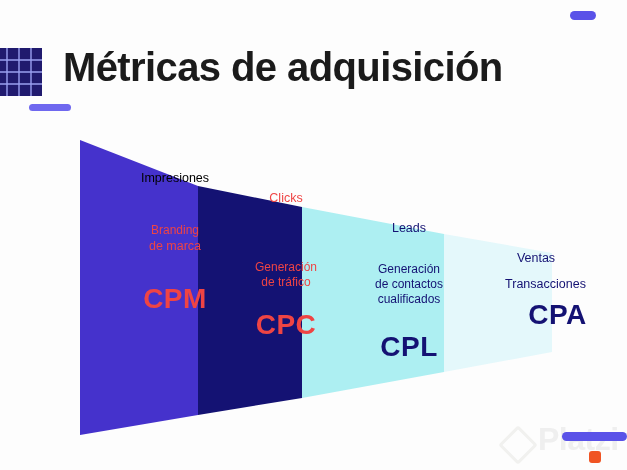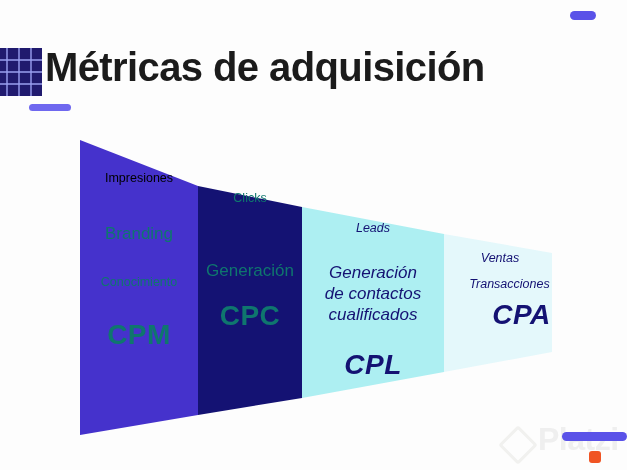--- a/index.html
+++ b/index.html
@@ -49,21 +49,21 @@
     top: 11px;
     width: 26px;
     height: 9px;
     border-radius: 5px;
     background: #5a52e8;
   }
 
   
   .page-title {
     position: absolute;
-    left: 45px;
+    left: 63px;
     top: 44px;
     font-size: 40px;
     font-weight: 700;
     letter-spacing: -0.6px;
     color: #1b1b1b;
     white-space: nowrap;
     line-height: 1.15;
   }
 
   
@@ -85,39 +85,40 @@
   .seg-labels {
     position: absolute;
     left: 0; top: 0;
     width: 627px;
     height: 470px;
     pointer-events: none;
   }
   .seg {
     position: absolute;
     text-align: center;
+    padding-left: 36px;
   }
   .seg .small {
     font-size: 12.5px;
     line-height: 1.28;
     font-weight: 400;
   }
   .seg .mid {
-    font-size: 17px;
+    font-size: 12px;
     line-height: 1.24;
     font-weight: 400;
   }
   .seg .code {
     font-size: 28px;
     font-weight: 700;
     letter-spacing: 0.5px;
     line-height: 1.1;
   }
-  .on-dark { color: #0f766e; }
-  .on-light { color: #141273; font-style: italic; }
+  .on-dark { color: #ef4444; }
+  .on-light { color: #141273; }
 
   
   .watermark {
     position: absolute;
     left: 500px;
     top: 422px;
     width: 127px;
     height: 44px;
   }
   .wm-text {
@@ -193,27 +194,28 @@
       <polygon points="302,207 444,234 444,372 302,398" fill="#ADEFF2"></polygon>
 
       <polygon points="444,234 552,253 552,352 444,372" fill="#E4F8FB"></polygon>
     </svg>
 
     <div class="seg-labels">
 
       <div class="seg" style="left:80px; top:170px; width:118px;">
         <div class="small">Impresiones</div>
         <div class="mid on-dark" style="margin-top:37px;">Branding</div>
-        <div class="small on-dark" style="margin-top:30px;">Conocimiento</div>
+        <div class="small on-dark">de marca</div>
         <div class="code on-dark" style="margin-top:30px;">CPM</div>
       </div>
 
       <div class="seg" style="left:198px; top:190px; width:104px;">
         <div class="small on-dark">Clicks</div>
         <div class="mid on-dark" style="margin-top:54px;">Generación</div>
+        <div class="mid on-dark">de tráfico</div>
         <div class="code on-dark" style="margin-top:20px;">CPC</div>
       </div>
 
       <div class="seg" style="left:302px; top:220px; width:142px;">
         <div class="small on-light">Leads</div>
         <div class="mid on-light" style="margin-top:26px;">Generación</div>
         <div class="mid on-light">de contactos</div>
         <div class="mid on-light">cualificados</div>
         <div class="code on-light" style="margin-top:25px;">CPL</div>
       </div>

